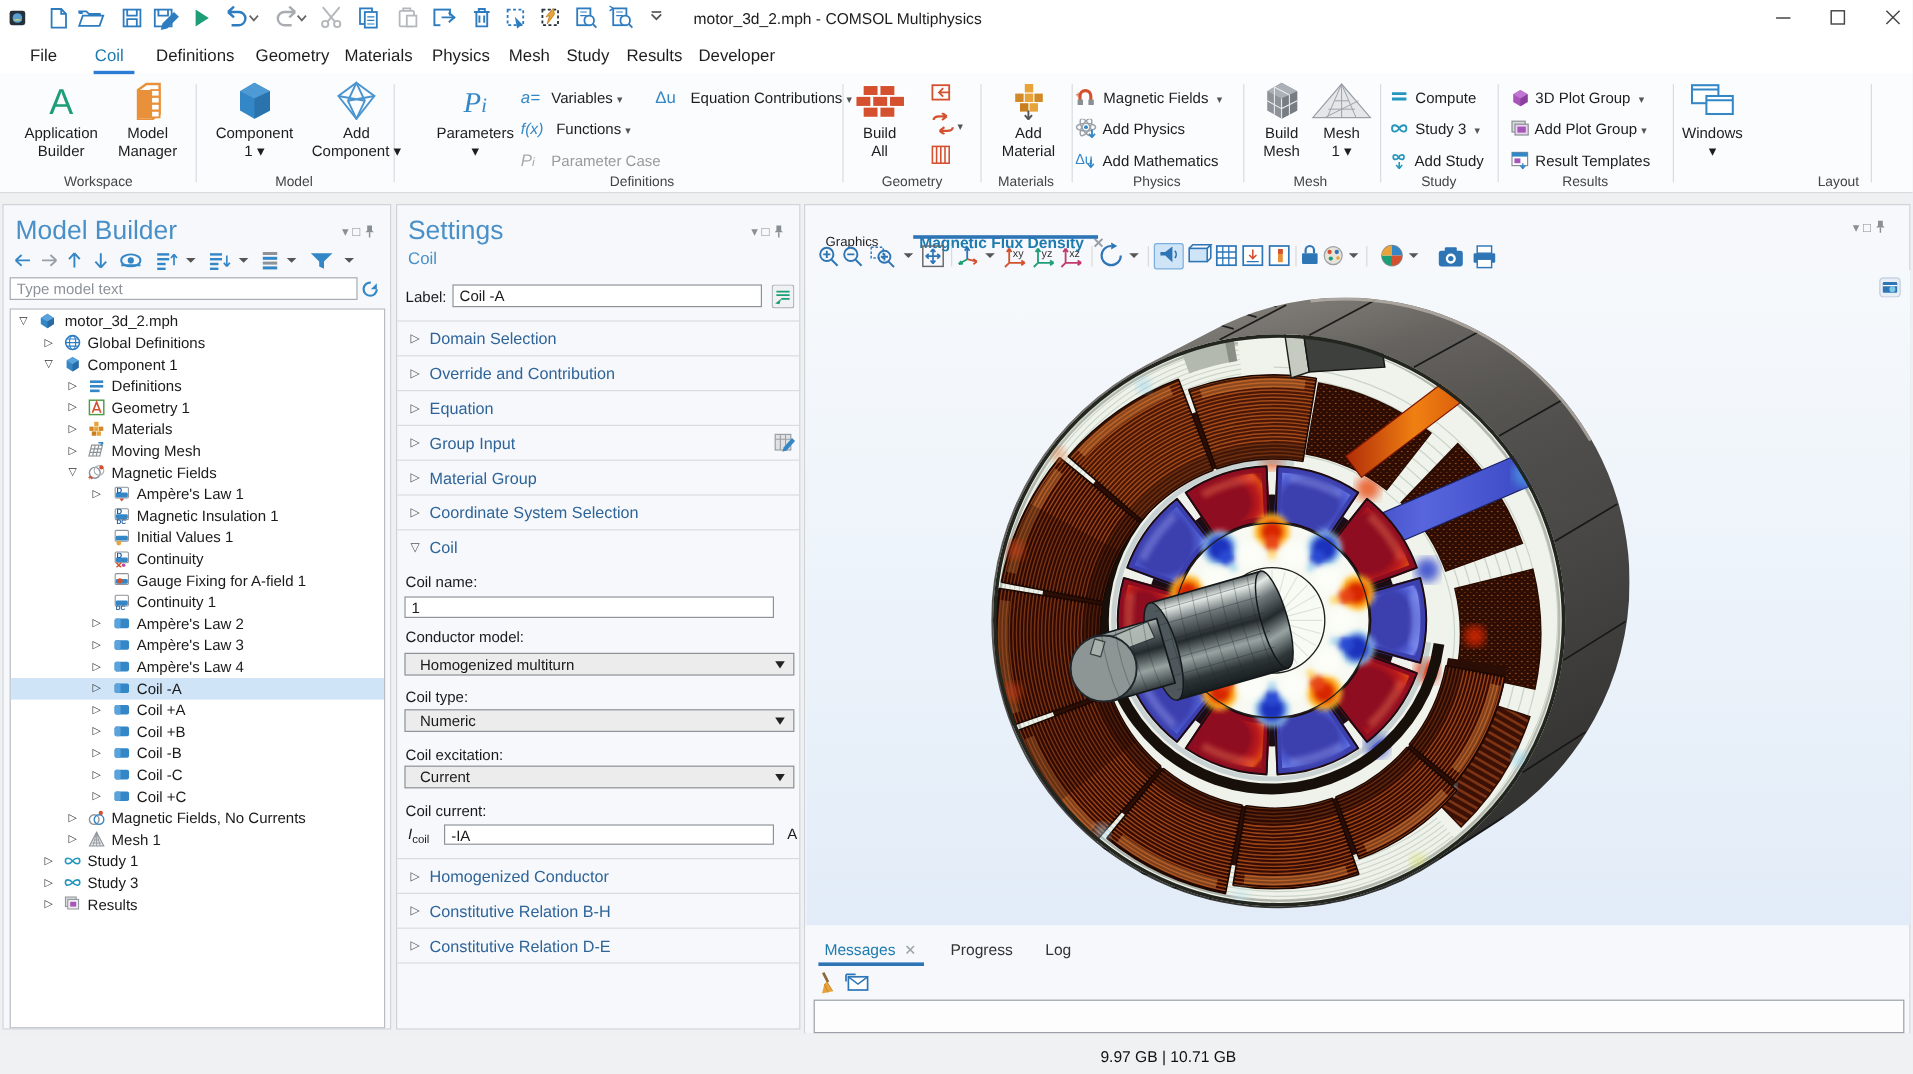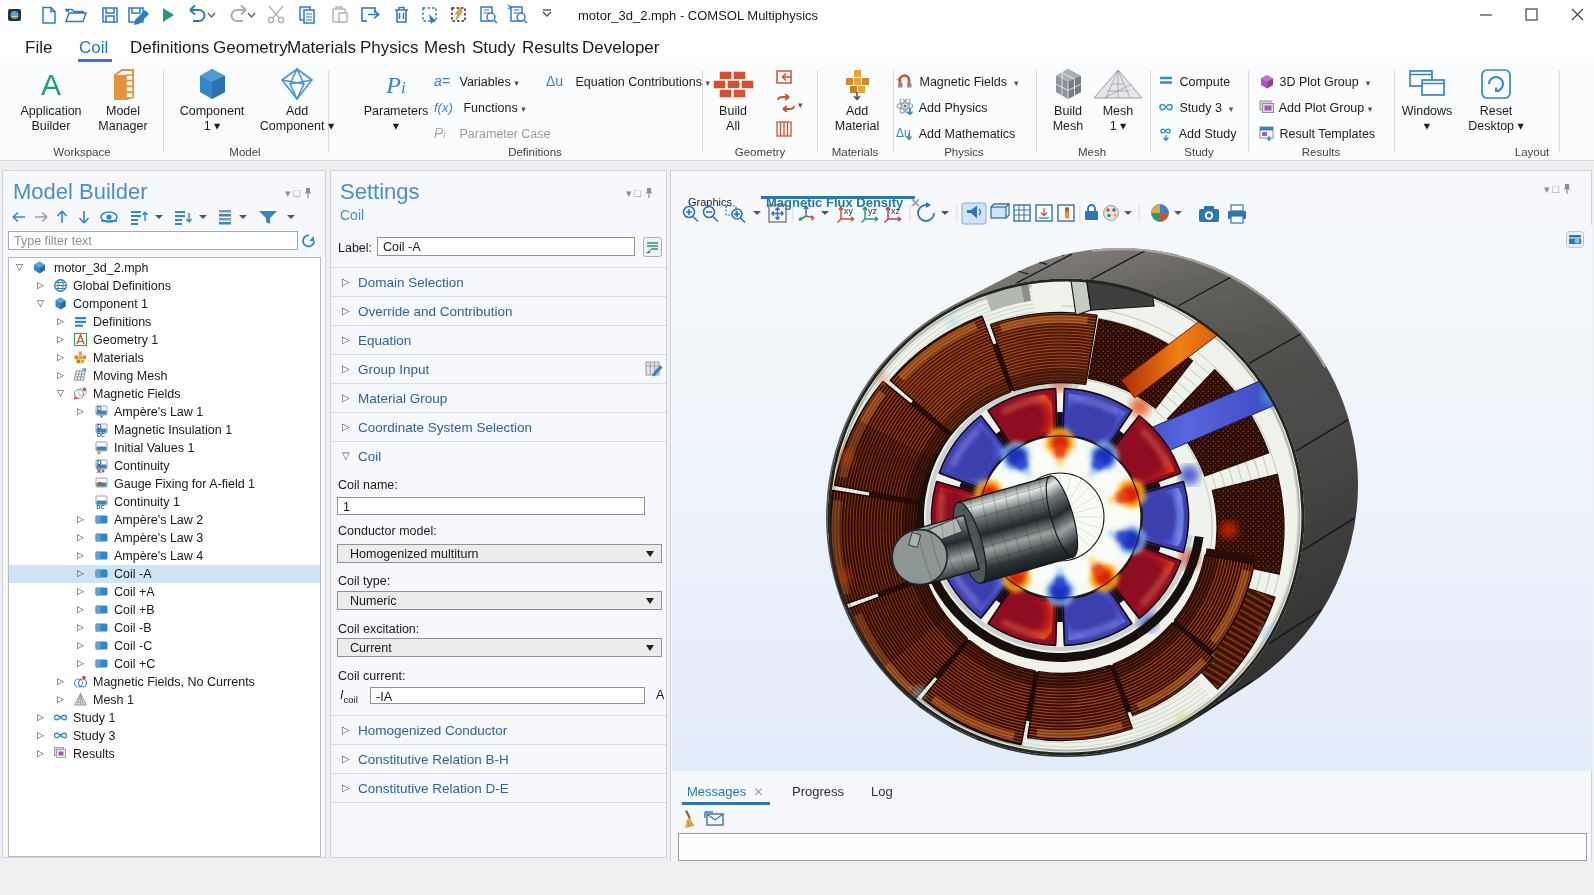--- a/index.html
+++ b/index.html
@@ -4,21 +4,21 @@
 <style>
 * { margin:0; padding:0; box-sizing:border-box; }
 html,body { width:1594px; height:895px; overflow:hidden; font-family:"Liberation Sans", sans-serif; background:#eceef0; }
 .abs { position:absolute; }
 #win { position:relative; width:1594px; height:895px; background:#eef0f2; }
 
 #titlebar { position:absolute; left:0; top:0; width:1594px; height:30px; background:#ffffff; }
 #titlebar .title { position:absolute; left:578px; top:8px; font-size:13px; color:#1d1d1d; }
 
 #menubar { position:absolute; left:0; top:30px; width:1594px; height:32px; background:#ffffff; }
-.menuitem { position:absolute; top:8px; font-size:17px; color:#1d1d1d; }
+.menuitem { position:absolute; top:8px; font-size:14px; color:#1d1d1d; }
 .menuitem.home { color:#1d7bb0; }
 #homeunderline { position:absolute; left:78px; top:59px; width:34px; height:3px; background:#2c7bd4; }
 
 #ribbon { position:absolute; left:0; top:62px; width:1594px; height:99px; background:#fbfcfd; border-bottom:1px solid #d8dadc; }
 .rsep { position:absolute; top:8px; height:82px; width:1px; background:#d9dcdf; }
 .rlabel { position:absolute; top:84px; font-size:11.5px; color:#444; width:160px; text-align:center; }
 .bigbtn { position:absolute; top:6px; width:90px; text-align:center; font-size:12.5px; color:#1d1d1d; }
 .bigbtn .ic { height:32px; margin-bottom:4px; }
 .bigbtn .t { line-height:15px; }
 .rowbtn { position:absolute; font-size:12.5px; color:#1d1d1d; white-space:nowrap; }
@@ -375,30 +375,20 @@
           <svg width="90" height="32" viewBox="0 0 90 32">
             <g fill="#fff" stroke="#3387c6" stroke-width="1.7">
               <rect x="28" y="3" width="22" height="15"></rect>
               <rect x="40" y="12" width="22" height="15"></rect>
             </g>
             <path d="M28 6.5 H50 M40 15.5 H62" stroke="#3387c6" stroke-width="1.7"></path>
           </svg>
         </div>
       <div class="t">Windows<br><span class="chev">▾</span></div>
     </div>
-    <div class="bigbtn" style="left:1451px; width:90px;">
-      <div class="ic">
-          <svg width="90" height="32" viewBox="0 0 90 32">
-            <rect x="31" y="2" width="28" height="28" rx="5" fill="none" stroke="#3387c6" stroke-width="1.7"></rect>
-            <path d="M38 16 A7 7 0 1 1 45 23" stroke="#3387c6" stroke-width="2" fill="none"></path>
-            <path d="M45 19.5 L45 23 L48.5 23" stroke="#3387c6" stroke-width="2" fill="none"></path>
-          </svg>
-        </div>
-      <div class="t">Reset<br>Desktop <span class="chev">▾</span></div>
-    </div>
   </div>
 
   <div class="panel" id="leftpanel" style="left:2px; top:170px; width:324px; height:688px;">
     <div class="ptitle" style="left:10px; top:8px;">Model Builder</div>
     <div class="pwinicons" style="left:282px; top:16px;">▾ □ <svg style="display:inline-block;vertical-align:-2px" width="10" height="12" viewBox="0 0 10 12">
           <path d="M3 1 H7 V5 L8.5 6.5 H1.5 L3 5 Z" fill="#8a8f96"></path>
           <path d="M5 6.5 V11" stroke="#8a8f96" stroke-width="1.2"></path>
         </svg></div>
     <svg class="abs" style="left:6px; top:36px;" width="290" height="20" viewBox="0 0 290 20">
       <g stroke="#3387c6" stroke-width="1.6" fill="none">
@@ -429,21 +419,21 @@
       <g fill="#8d9399">
         <rect x="210" y="3" width="12" height="2.5"></rect>
           <rect x="210" y="7" width="12" height="2.5" fill="#3387c6"></rect>
           <rect x="210" y="11" width="12" height="2.5"></rect>
           <rect x="210" y="15" width="12" height="2.5" fill="#3387c6"></rect>
       </g>
       <path d="M230 8 L234 12 L238 8 Z" fill="#555"></path>
       <path d="M250 4 H268 L261 11 V17 L257 15 V11 Z" fill="#3387c6"></path>
       <path d="M278 8 L282 12 L286 8 Z" fill="#555"></path>
     </svg>
-    <div class="finput" style="left:5px; top:60px; width:290px; height:19px; border-color:#a7abb1; color:#8d9299;">Type filter text</div>
+    <div class="finput" style="left:5px; top:60px; width:290px; height:19px; border-color:#a7abb1; color:#8d9299;">Type model text</div>
     <svg class="abs" style="left:298px; top:62px;" width="16" height="16" viewBox="0 0 16 16">
         <path d="M13 8 A5.5 5.5 0 1 1 8 2.5" stroke="#3387c6" stroke-width="1.8" fill="none"></path>
         <path d="M13 3 V8 H8 Z" fill="#3387c6"></path>
       </svg>
     <div id="treebox">
 <div class="selrow" style="top:307px"></div>
 <div class="trow" style="left:0;top:1px;width:311px">
           <span class="chev" style="left:7px">▽</span>
           <span class="abs" style="left:23px;top:1px">
             <svg width="15" height="15" viewBox="0 0 15 15">
@@ -1393,13 +1383,16 @@
         <path d="M8 10 L13 18 M6 12 L9 19" stroke="#c9872a" stroke-width="0.8"></path>
       <g>
           <rect x="26" y="6" width="16" height="11" fill="#fff" stroke="#2e75b6" stroke-width="1.4"></rect>
           <path d="M26 6 L34 12 L42 6" stroke="#2e75b6" stroke-width="1.2" fill="none"></path>
           <path d="M24 4 H32" stroke="#2e75b6" stroke-width="1.4"></path>
           <path d="M24 4 V10" stroke="#2e75b6" stroke-width="1.4"></path>
         </g>
     </svg>
   </div>
 
+  <div id="statusbar">
+      <div class="t">9.97 GB | 10.71 GB</div>
+    </div>
 </div>
 
 </body></html>

